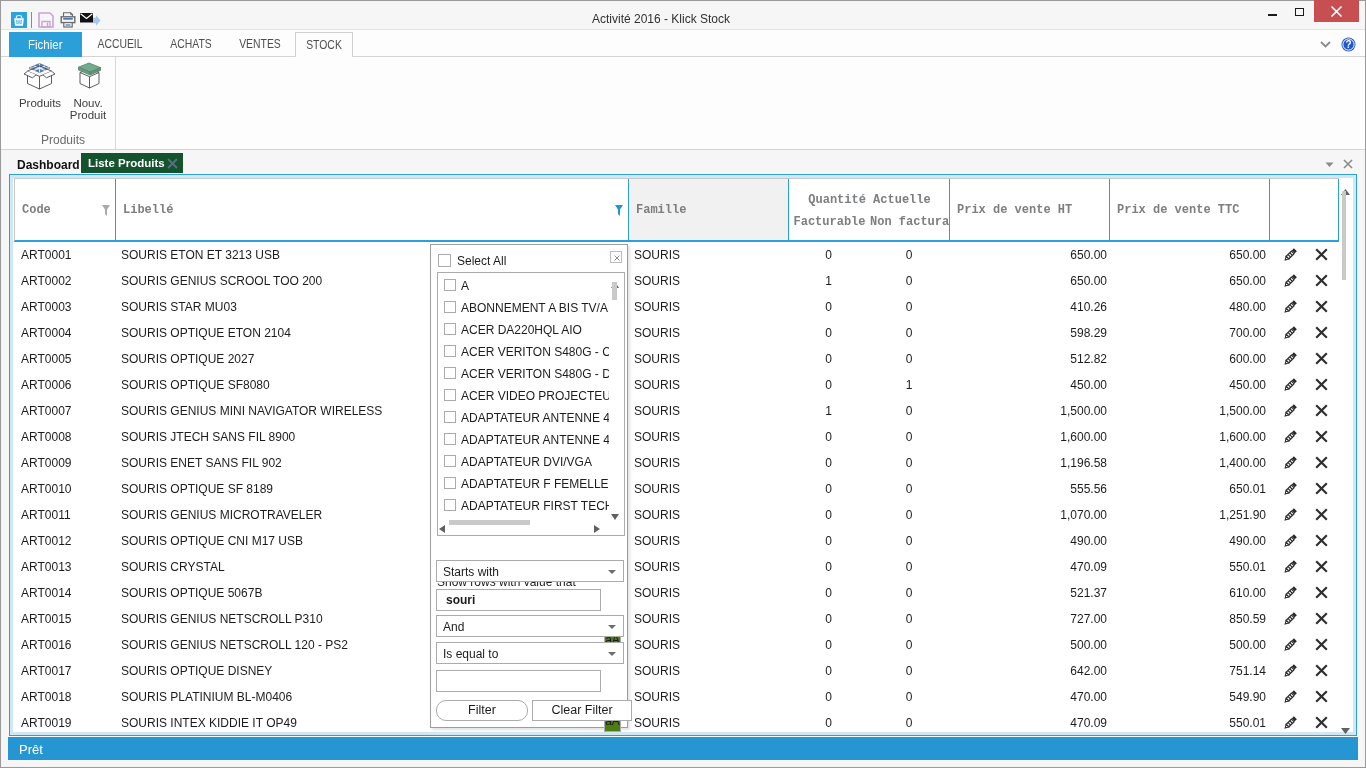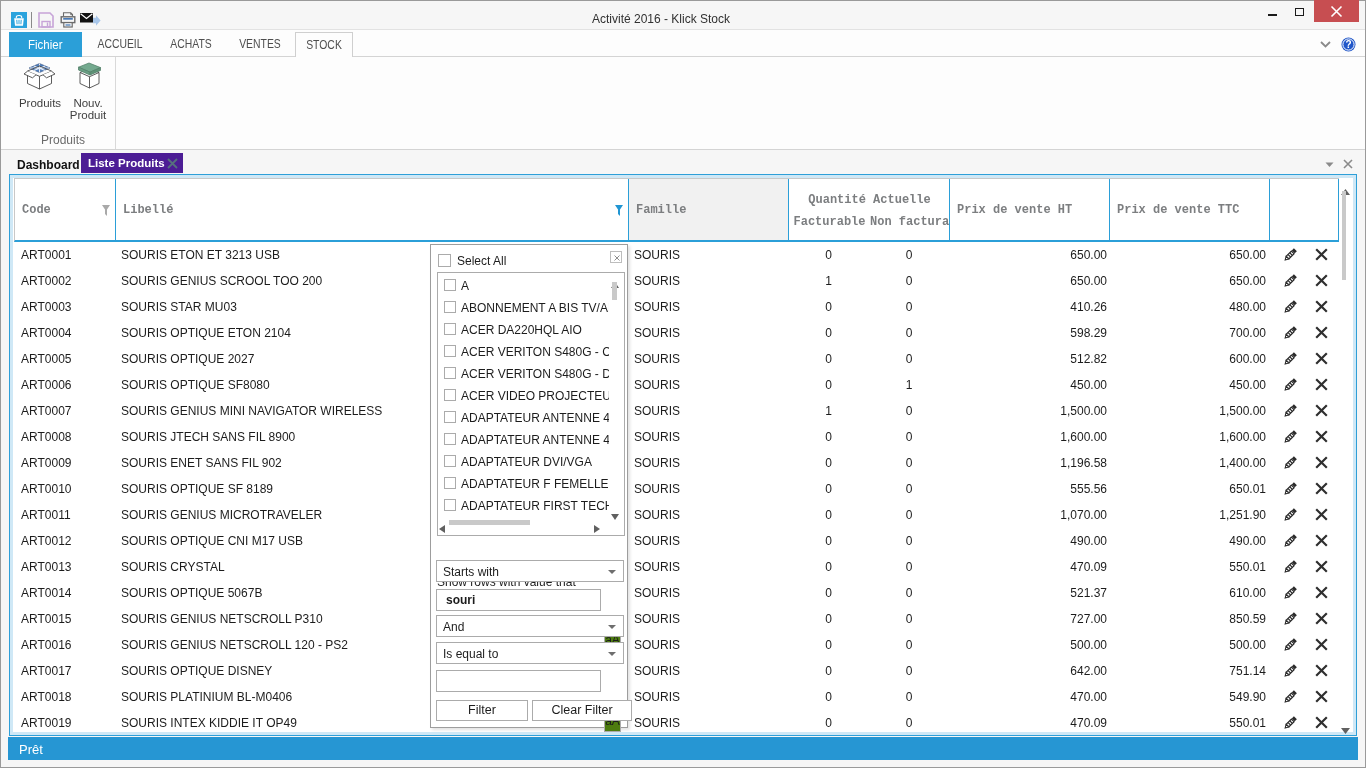--- a/index.html
+++ b/index.html
@@ -26,21 +26,21 @@
 #rib-chev { position:absolute; right:34px; top:11px; }
 #rib-help { position:absolute; right:9px; top:7px; }
 
 #ribbon { position:absolute; left:1px; right:1px; top:57px; height:93px; background:#fdfdfd; border-bottom:1px solid #d4d4d4; }
 #grp-sep { position:absolute; left:114px; top:0; width:1px; height:92px; background:#d9d9d9; }
 .rbtn { position:absolute; top:3px; width:48px; text-align:center; font-size:11.5px; color:#3f3f3f; }
 #grp-label { position:absolute; left:10px; top:76px; width:104px; text-align:center; font-size:12px; color:#6a6a6a; }
 
 #docbar { position:absolute; left:1px; right:1px; top:150px; height:24px; background:#f6f6f6; }
 #dash { position:absolute; left:16px; top:8px; font-size:12px; font-weight:bold; color:#111; }
-#ltab { position:absolute; left:80px; top:3px; width:102px; height:20px; background:#4c1d95;padding-left:47px; }
+#ltab { position:absolute; left:80px; top:3px; width:102px; height:20px; background:#14532d;padding-left:47px; }
 #ltab span { position:absolute; left:7px; top:4px; font-size:11.5px; font-weight:bold; color:#fff; }
 #ltab svg { position:absolute; right:5px; top:5px; }
 #doc-chev { position:absolute; right:31px; top:12px; }
 #doc-x { position:absolute; right:12px; top:9px; }
 
 #panel { position:absolute; left:9px; top:174px; width:1348px; height:562px; border:1px solid #2e9fd8; background:#cfe8f6; }
 #gridwrap { position:absolute; left:3px; top:3px; right:3px; bottom:3px; background:#fff; overflow:hidden; }
 
 #ghead { position:absolute; left:14px; top:178px; width:1325px; height:64px; background:#fff; border-top:1px solid #c8c8c8; border-left:1px solid #c8c8c8; border-bottom:2px solid #2b9fd8;font-family:Liberation Mono, monospace; }
 .hcell { position:absolute; top:0; height:61px; border-right:1px solid #2b9fd8; font-size:12px; font-weight:bold; color:#7c7e80; }
@@ -718,13 +718,13 @@
 <div class="ddl" style="top:615px;">
     <span>And</span>
     <i></i>
   </div>
 <div class="ddl" style="top:642px;">
     <span>Is equal to</span>
     <i></i>
   </div>
 <div class="tin" style="top:670px;"></div>
 <div class="aab" style="top:670px;">aA</div>
-<div class="pbtn" style="left:436px; top:700px; width:92px;">Filter</div>
+<div class="pbtn" style="left:436px; top:700px; width:92px;border-radius:10px;">Filter</div>
 <div class="pbtn" style="left:532px; top:700px; width:100px;">Clear Filter</div>
 </body></html>

